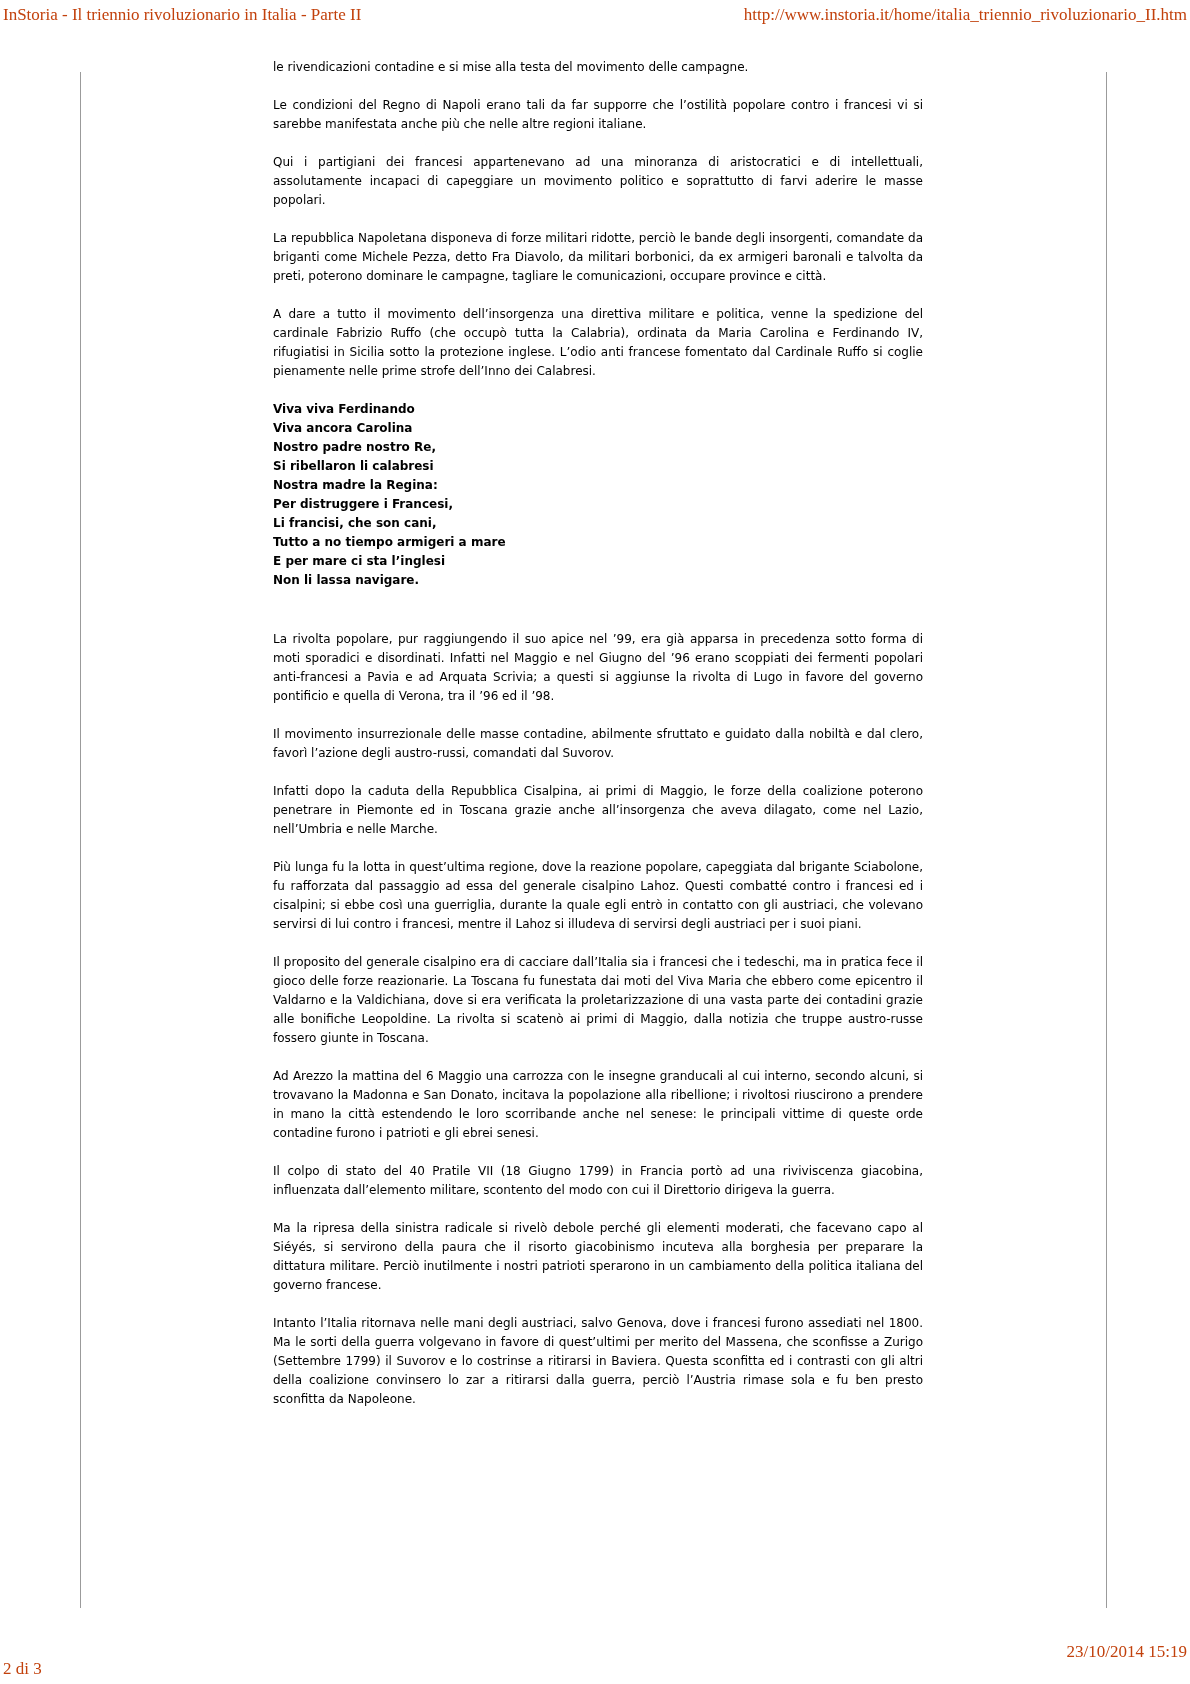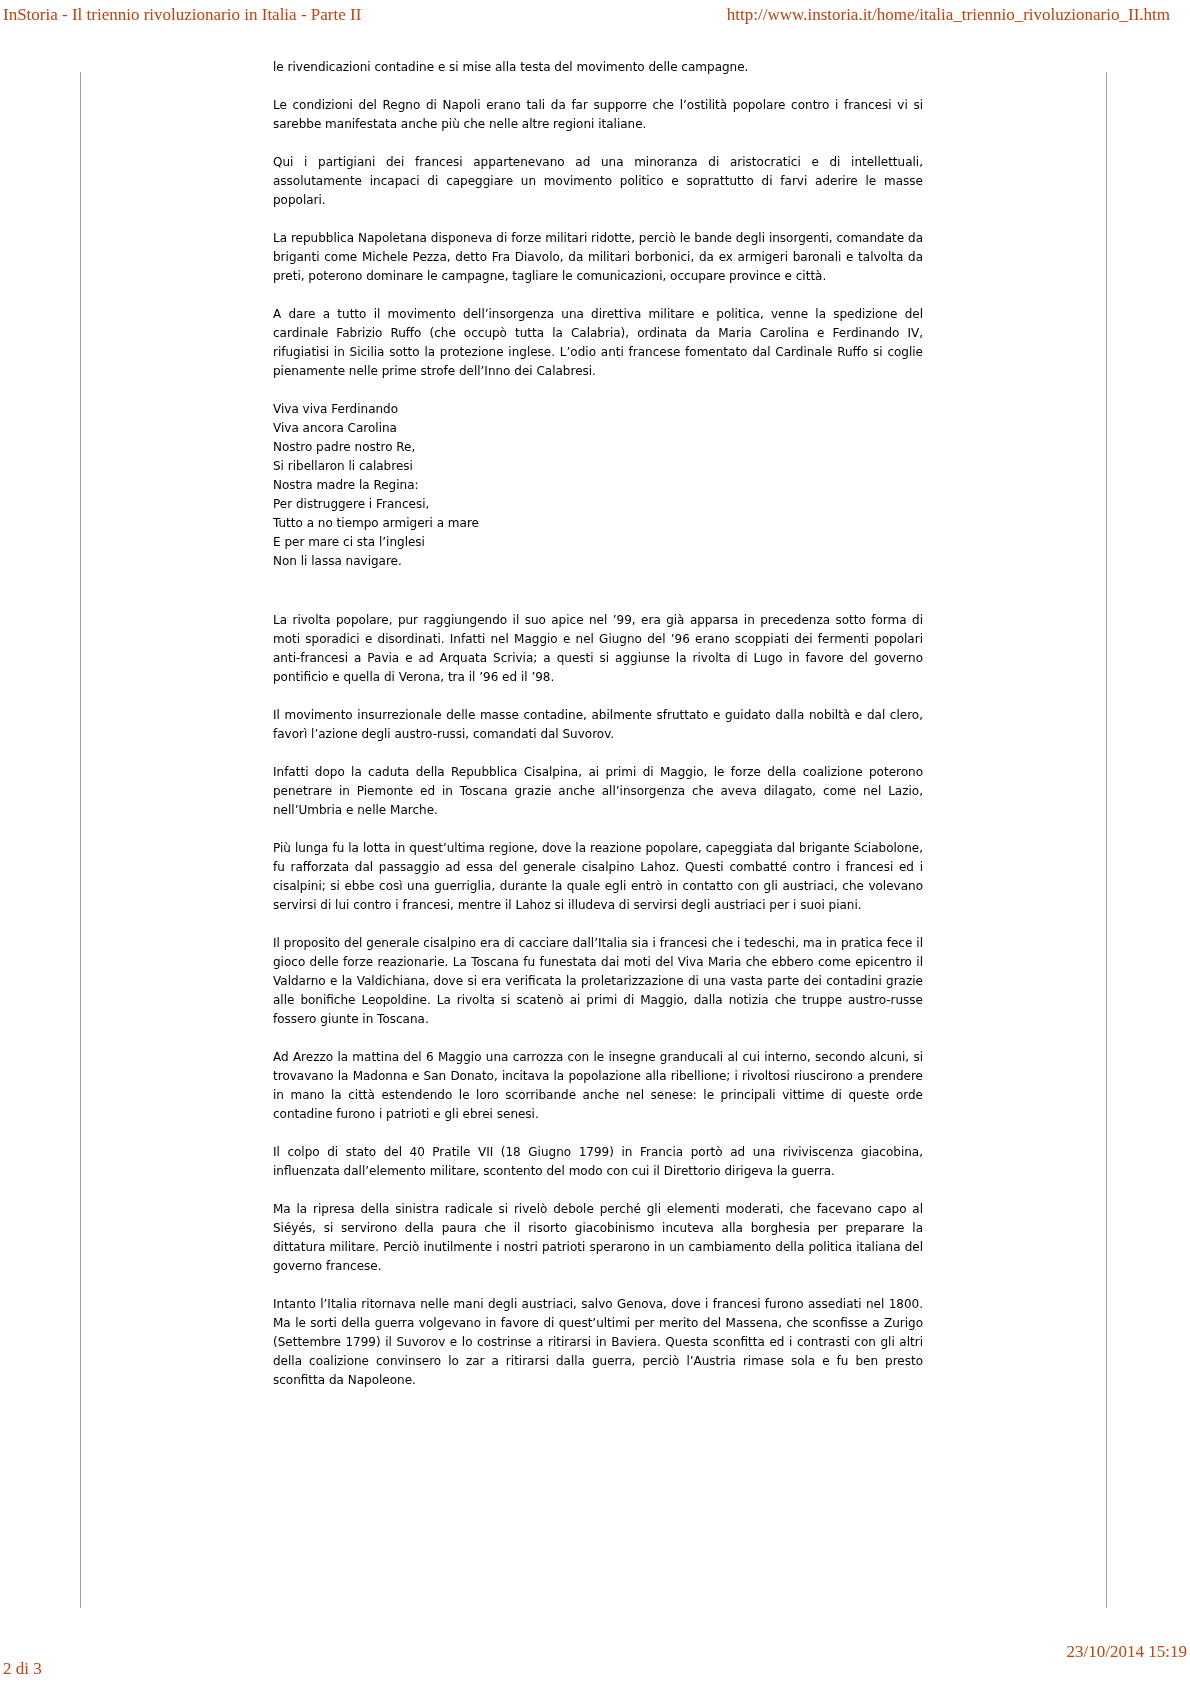--- a/index.html
+++ b/index.html
@@ -12,21 +12,21 @@
     overflow: hidden;
   }
   .hdr-left, .hdr-right, .ftr-left, .ftr-right {
     position: absolute;
     font-family: Liberation Serif, serif;
     font-size: 17px;
     white-space: nowrap;
     color: #c2410c;
   }
   .hdr-left  { top: 5px; left: 3px; }
-  .hdr-right { top: 5px; right: 20px; margin-left: 40px; }
+  .hdr-right { top: 5px; right: 3px; margin-left: 40px; }
   .ftr-left  { bottom: 5px; left: 3px; }
   .ftr-right { bottom: 22px; right: 3px; }
   .rule {
     position: absolute;
     top: 72px;
     width: 1px;
     height: 1536px;
     background: #9b9b9b;
   }
   .rule-left  { left: 80px; }
@@ -35,21 +35,21 @@
     position: absolute;
     left: 273px;
     top: 58px;
     width: 650px;
     font-family: "DejaVu Sans", "Liberation Sans", sans-serif;
     font-size: 12px;
     line-height: 19px;
     text-align: justify;
   }
   .content p { margin: 0 0 19px 0; padding: 0; }
-  .poem { margin: 4px 0 40px 0; text-align: left; }
+  .poem { margin: 4px 0 40px 0; text-align: left; font-weight: bold; }
   .poem-line { white-space: nowrap; }
 </style>
 </head>
 <body>
 
 <div class="page">
 
   <span class="hdr-left">InStoria - Il triennio rivoluzionario in Italia - Parte II</span>
   <span class="hdr-right">http://www.instoria.it/home/italia_triennio_rivoluzionario_II.htm</span>
 
@@ -63,20 +63,21 @@
     <p>La repubblica Napoletana disponeva di forze militari ridotte, perciò le bande degli insorgenti, comandate da briganti come Michele Pezza, detto Fra Diavolo, da militari borbonici, da ex armigeri baronali e talvolta da preti, poterono dominare le campagne, tagliare le comunicazioni, occupare province e città.</p>
     <p>A dare a tutto il movimento dell’insorgenza una direttiva militare e politica, venne la spedizione del cardinale Fabrizio Ruffo (che occupò tutta la Calabria), ordinata da Maria Carolina e Ferdinando IV, rifugiatisi in Sicilia sotto la protezione inglese. L’odio anti francese fomentato dal Cardinale Ruffo si coglie pienamente nelle prime strofe dell’Inno dei Calabresi.</p>
 
     <div class="poem">
       <div class="poem-line">Viva viva Ferdinando</div>
       <div class="poem-line">Viva ancora Carolina</div>
       <div class="poem-line">Nostro padre nostro Re,</div>
       <div class="poem-line">Si ribellaron li calabresi</div>
       <div class="poem-line">Nostra madre la Regina:</div>
       <div class="poem-line">Per distruggere i Francesi,</div>
+      <div class="poem-line">Li francisi, che son cani,</div>
       <div class="poem-line">Tutto a no tiempo armigeri a mare</div>
       <div class="poem-line">E per mare ci sta l’inglesi</div>
       <div class="poem-line">Non li lassa navigare.</div>
     </div>
 
     <p>La rivolta popolare, pur raggiungendo il suo apice nel ’99, era già apparsa in precedenza sotto forma di moti sporadici e disordinati. Infatti nel Maggio e nel Giugno del ’96 erano scoppiati dei fermenti popolari anti-francesi a Pavia e ad Arquata Scrivia; a questi si aggiunse la rivolta di Lugo in favore del governo pontificio e quella di Verona, tra il ’96 ed il ’98.</p>
     <p>Il movimento insurrezionale delle masse contadine, abilmente sfruttato e guidato dalla nobiltà e dal clero, favorì l’azione degli austro-russi, comandati dal Suvorov.</p>
     <p>Infatti dopo la caduta della Repubblica Cisalpina, ai primi di Maggio, le forze della coalizione poterono penetrare in Piemonte ed in Toscana grazie anche all’insorgenza che aveva dilagato, come nel Lazio, nell’Umbria e nelle Marche.</p>
     <p>Più lunga fu la lotta in quest’ultima regione, dove la reazione popolare, capeggiata dal brigante Sciabolone, fu rafforzata dal passaggio ad essa del generale cisalpino Lahoz. Questi combatté contro i francesi ed i cisalpini; si ebbe così una guerriglia, durante la quale egli entrò in contatto con gli austriaci, che volevano servirsi di lui contro i francesi, mentre il Lahoz si illudeva di servirsi degli austriaci per i suoi piani.</p>
     <p>Il proposito del generale cisalpino era di cacciare dall’Italia sia i francesi che i tedeschi, ma in pratica fece il gioco delle forze reazionarie. La Toscana fu funestata dai moti del Viva Maria che ebbero come epicentro il Valdarno e la Valdichiana, dove si era verificata la proletarizzazione di una vasta parte dei contadini grazie alle bonifiche Leopoldine. La rivolta si scatenò ai primi di Maggio, dalla notizia che truppe austro-russe fossero giunte in Toscana.</p>

